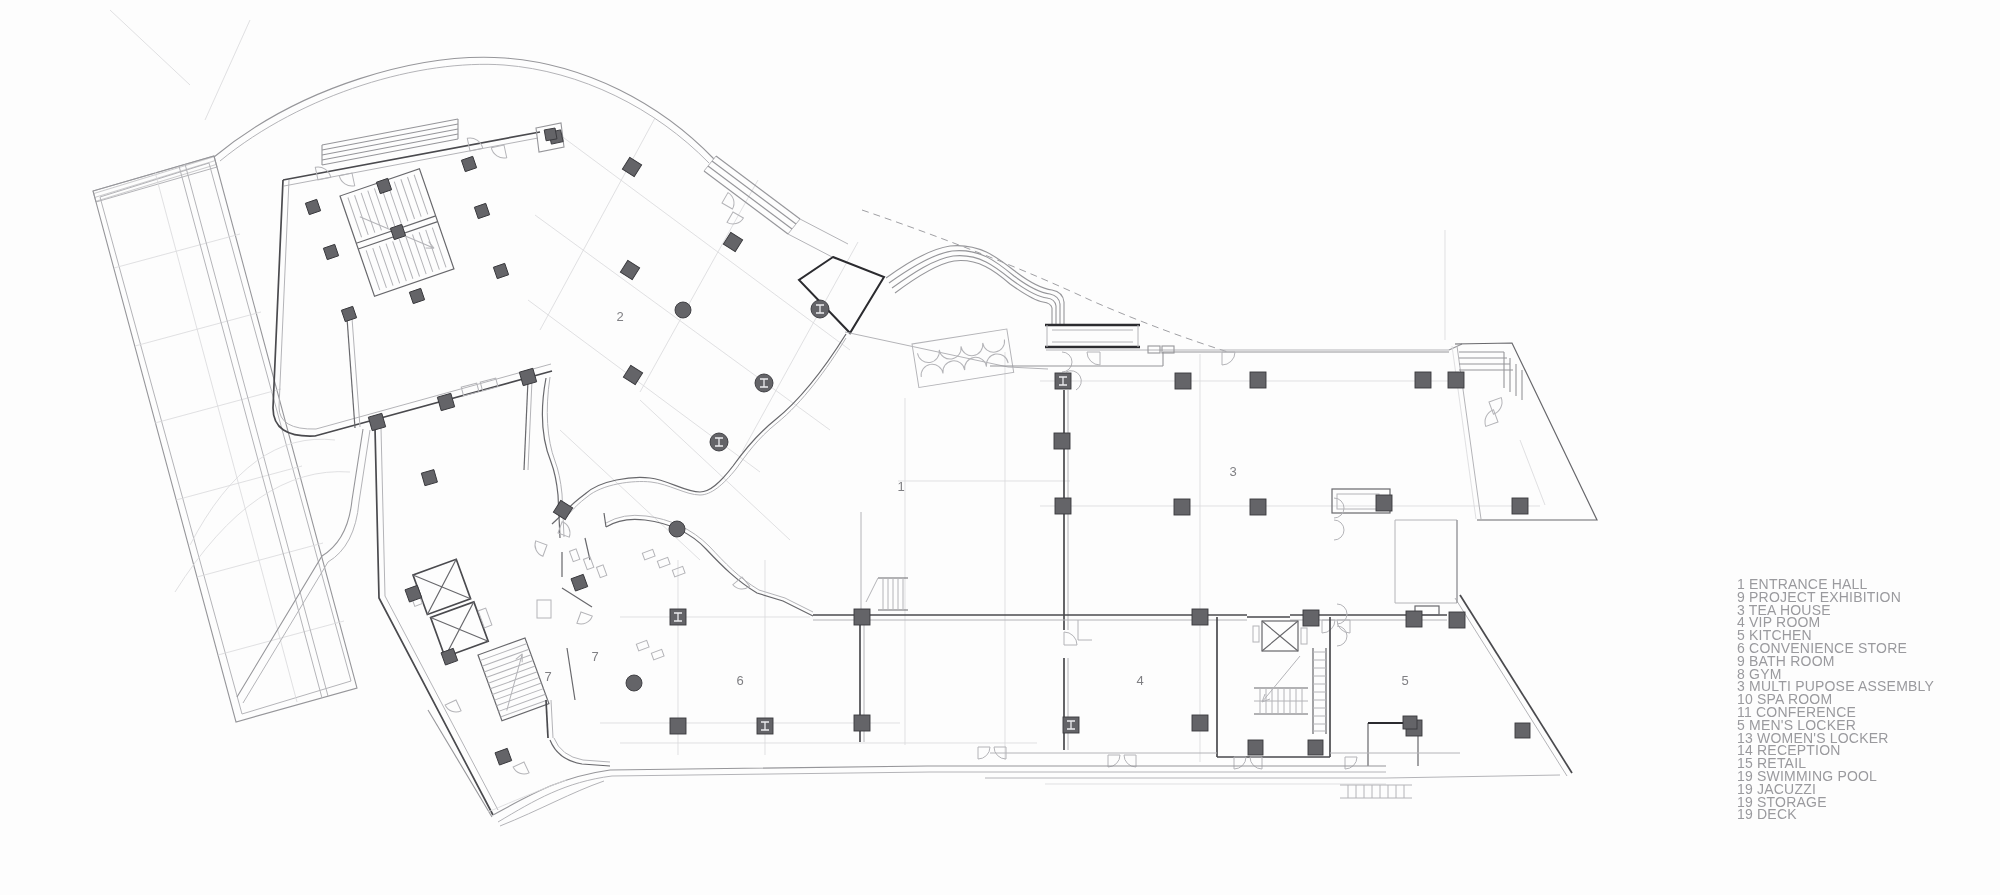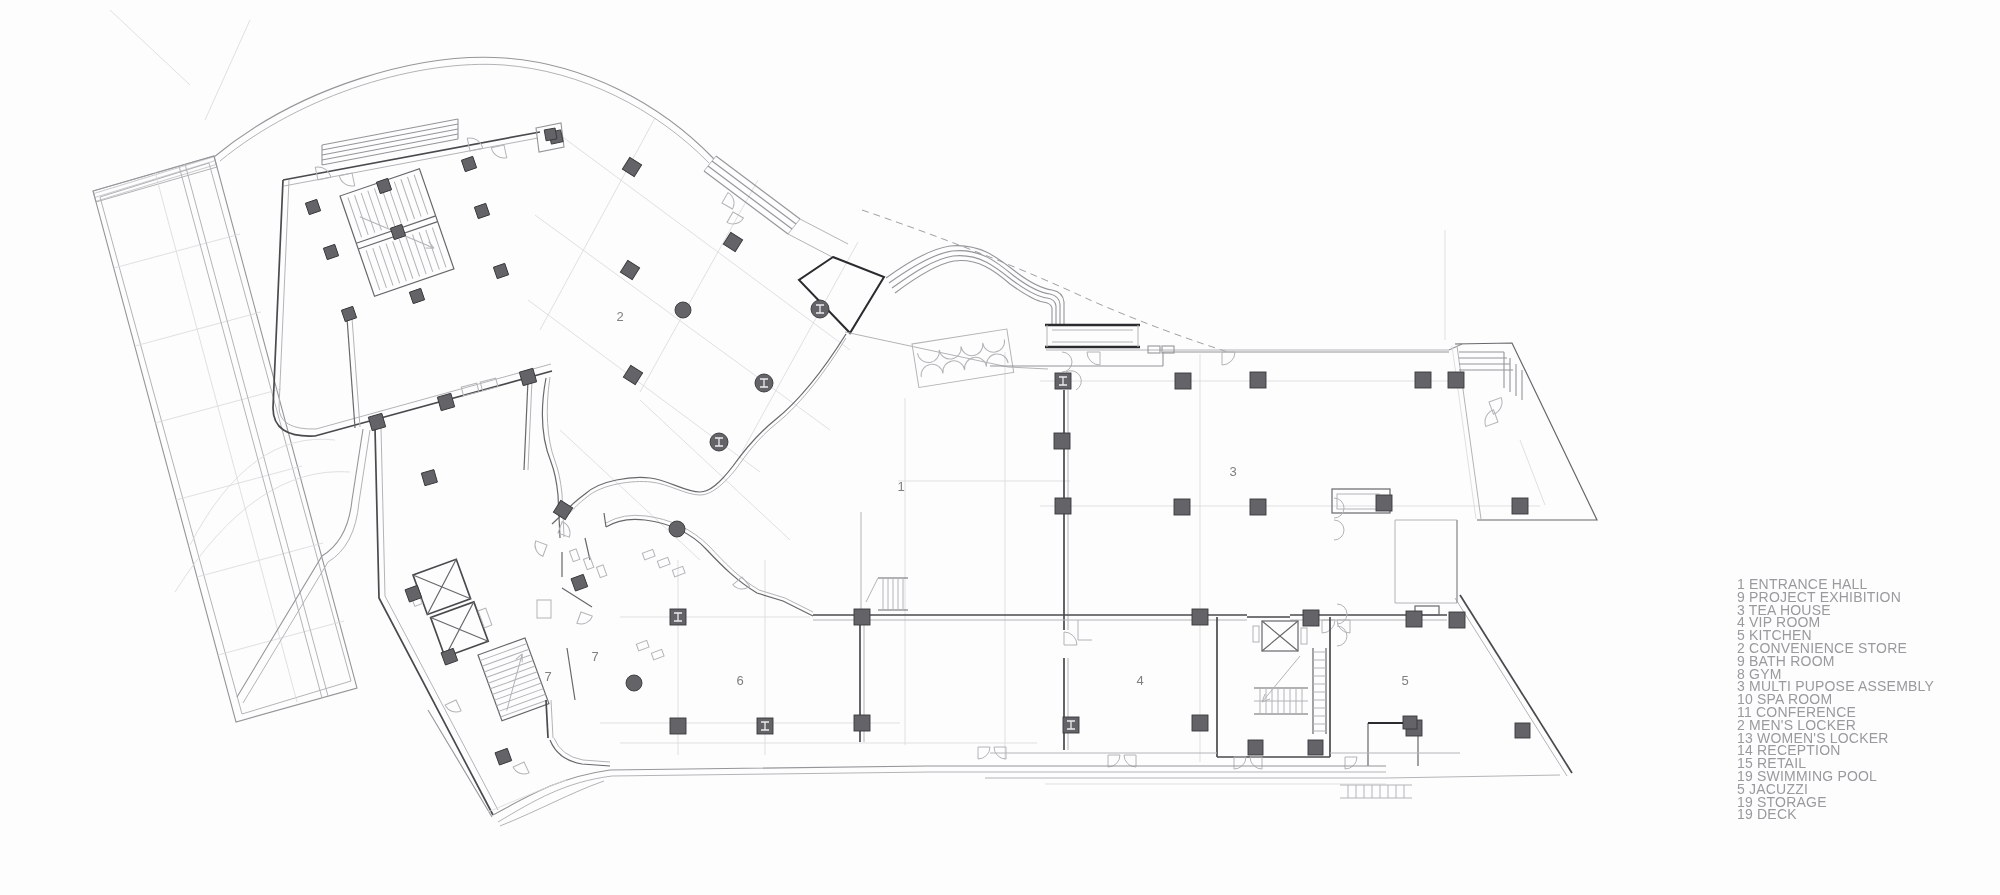--- a/index.html
+++ b/index.html
@@ -418,29 +418,29 @@
     <text class="rlabel" x="595" y="661">7</text>
   </g>
 </svg>
 
 <div id="legend">
   <div>1 ENTRANCE HALL</div>
   <div>9 PROJECT EXHIBITION</div>
   <div>3 TEA HOUSE</div>
   <div>4 VIP ROOM</div>
   <div>5 KITCHEN</div>
-  <div>2 CONVENIENCE STORE</div>
+  <div>6 CONVENIENCE STORE</div>
   <div>9 BATH ROOM</div>
   <div>8 GYM</div>
   <div>3 MULTI PUPOSE ASSEMBLY</div>
   <div>10 SPA ROOM</div>
   <div>11 CONFERENCE</div>
-  <div>2 MEN'S LOCKER</div>
+  <div>5 MEN'S LOCKER</div>
   <div>13 WOMEN'S LOCKER</div>
   <div>14 RECEPTION</div>
   <div>15 RETAIL</div>
   <div>19 SWIMMING POOL</div>
-  <div>5 JACUZZI</div>
+  <div>19 JACUZZI</div>
   <div>19 STORAGE</div>
   <div>19 DECK</div>
 </div>
 
 </div>
 
 </body></html>

